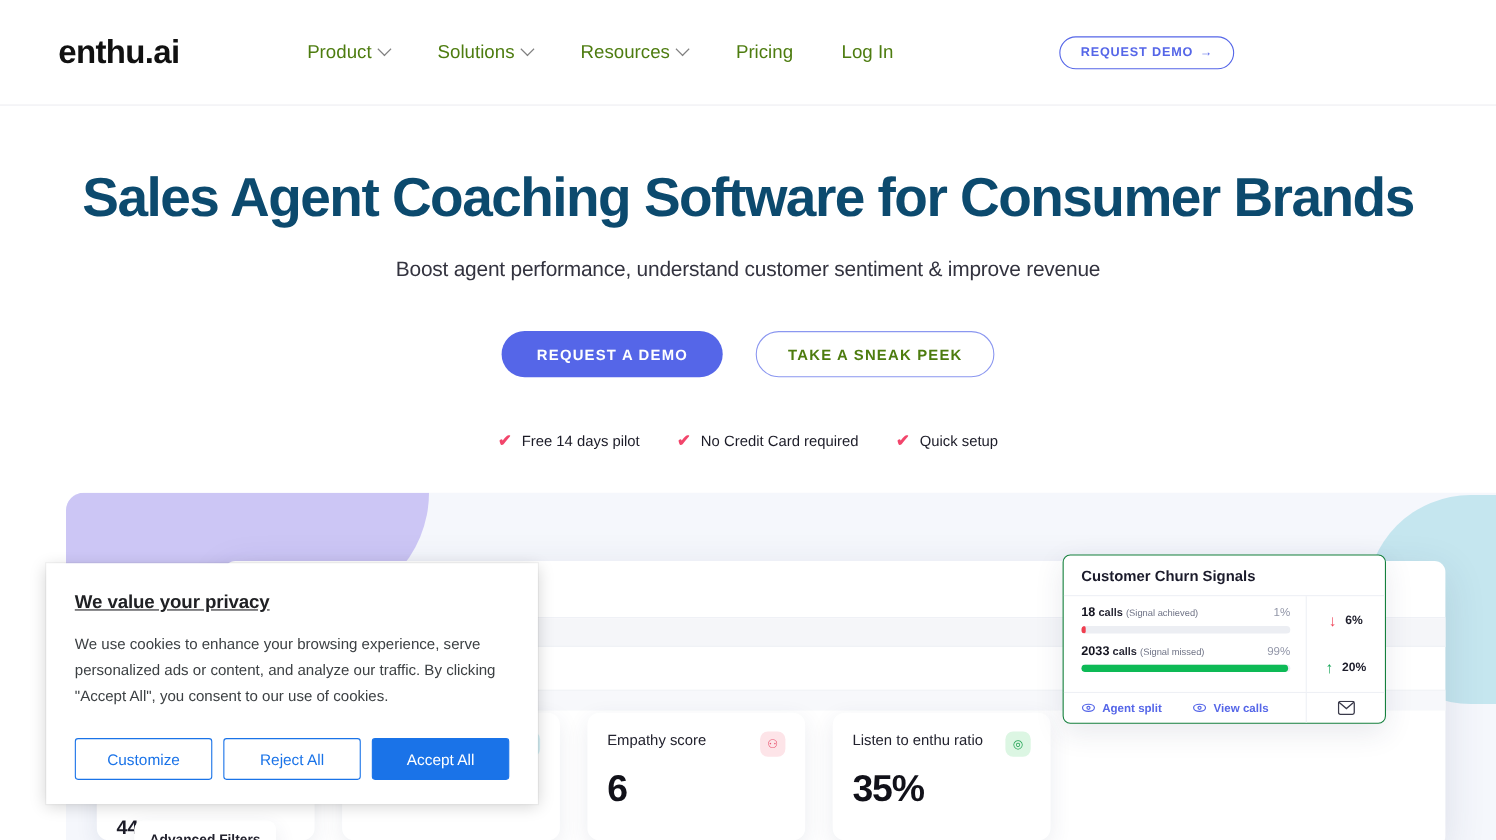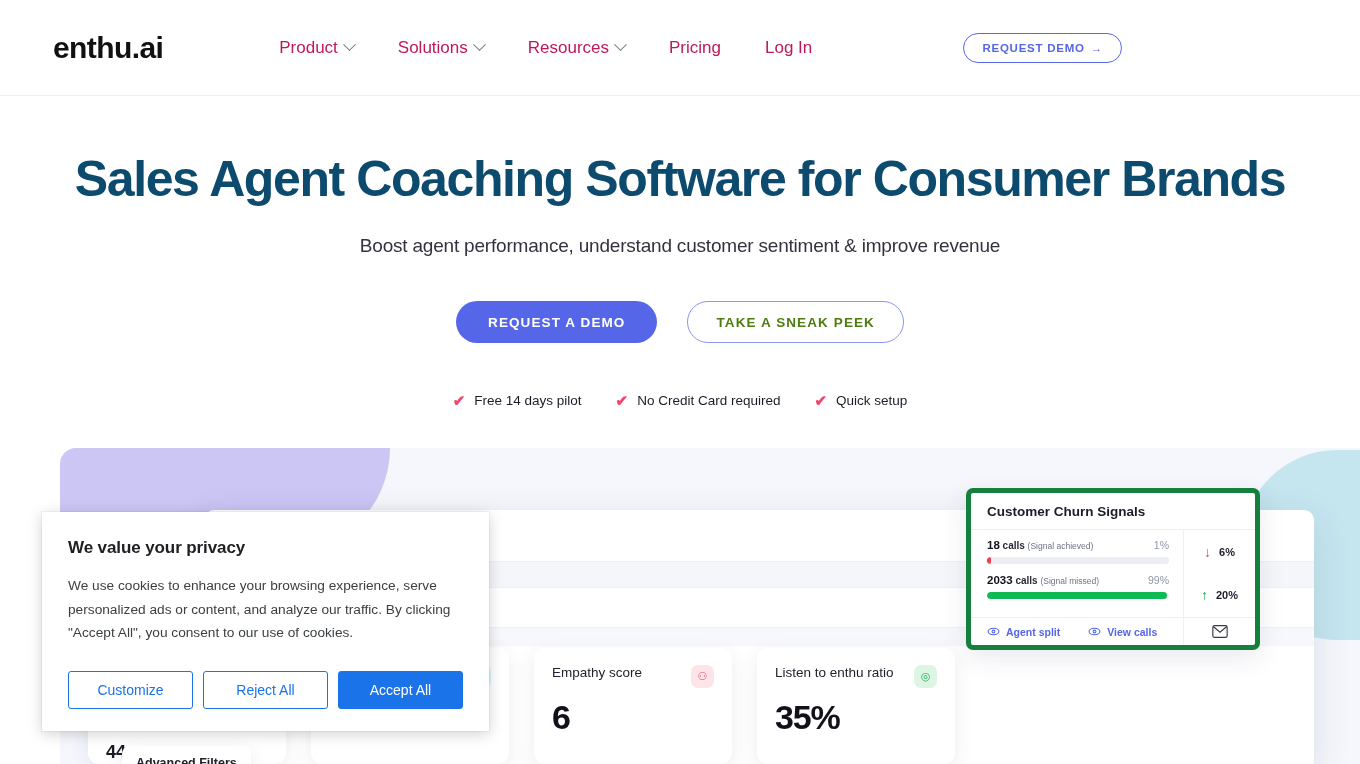--- a/index.html
+++ b/index.html
@@ -25,21 +25,21 @@
     font-size:30px; font-weight:700; letter-spacing:-0.6px;
     color:#111; font-family:"Liberation Sans", sans-serif;
   }
   .nav{
     display:flex; align-items:center; gap:0px;
     margin-left:94px;
   }
   .nav-item{
     display:flex; align-items:center; gap:7px;
     padding:0 22px;
-    font-size:17px; color:#be185d; cursor:pointer;
+    font-size:17px; color:#4d7c0f; cursor:pointer;
     white-space:nowrap;
   }
   .caret{
     display:inline-block;
     width:9px; height:9px;
     border-right:1.6px solid #555; border-bottom:1.6px solid #555;
     transform:rotate(45deg) translate(-2px,-2px);
     opacity:.75;
   }
   .demo-btn{
@@ -157,24 +157,24 @@
 
   .adv-filters{
     position:absolute; left:62px; top:298px;
     background:#fff; border-radius:8px;
     padding:10px 14px; font-size:12.5px; font-weight:600; color:#22222e;
     box-shadow:0 6px 18px rgba(45,55,95,.10);
   }
 
   
   #churn-card{
-    position:absolute; left:966px; top:488px; z-index:20;
+    position:absolute; left:966px; top:504px; z-index:20;
     width:294px;
     background:#fff;
-    border:5px solid #15803d;
+    border:1px solid #15803d;
     border-radius:7px;
     box-shadow:0 8px 26px rgba(40,50,90,.10);
     overflow:hidden;
   }
   .churn-title{
     padding:11px 16px 10px 16px;
     font-size:13.5px; font-weight:600; color:#1b1b2b;
     border-bottom:1px solid #eef0f5;
   }
   .churn-body{ display:flex; }
@@ -226,20 +226,21 @@
   #cookie-banner{
     position:absolute; left:42px; top:512px; z-index:60;
     width:447px;
     background:#fff;
     box-shadow:0 3px 14px rgba(0,0,0,.18), 0 0 0 1px rgba(0,0,0,.04);
     padding:26px 26px 22px 26px;
   }
   .cookie-title{
     font-size:17px; font-weight:700; color:#202124;
     letter-spacing:-0.1px;
+    text-decoration:underline;
   }
   .cookie-text{
     margin-top:16px;
     font-size:13.7px; line-height:23.5px; color:#3c4043;
   }
   .cookie-btns{
     margin-top:26px;
     display:flex; gap:10px;
   }
   .cookie-btn{

